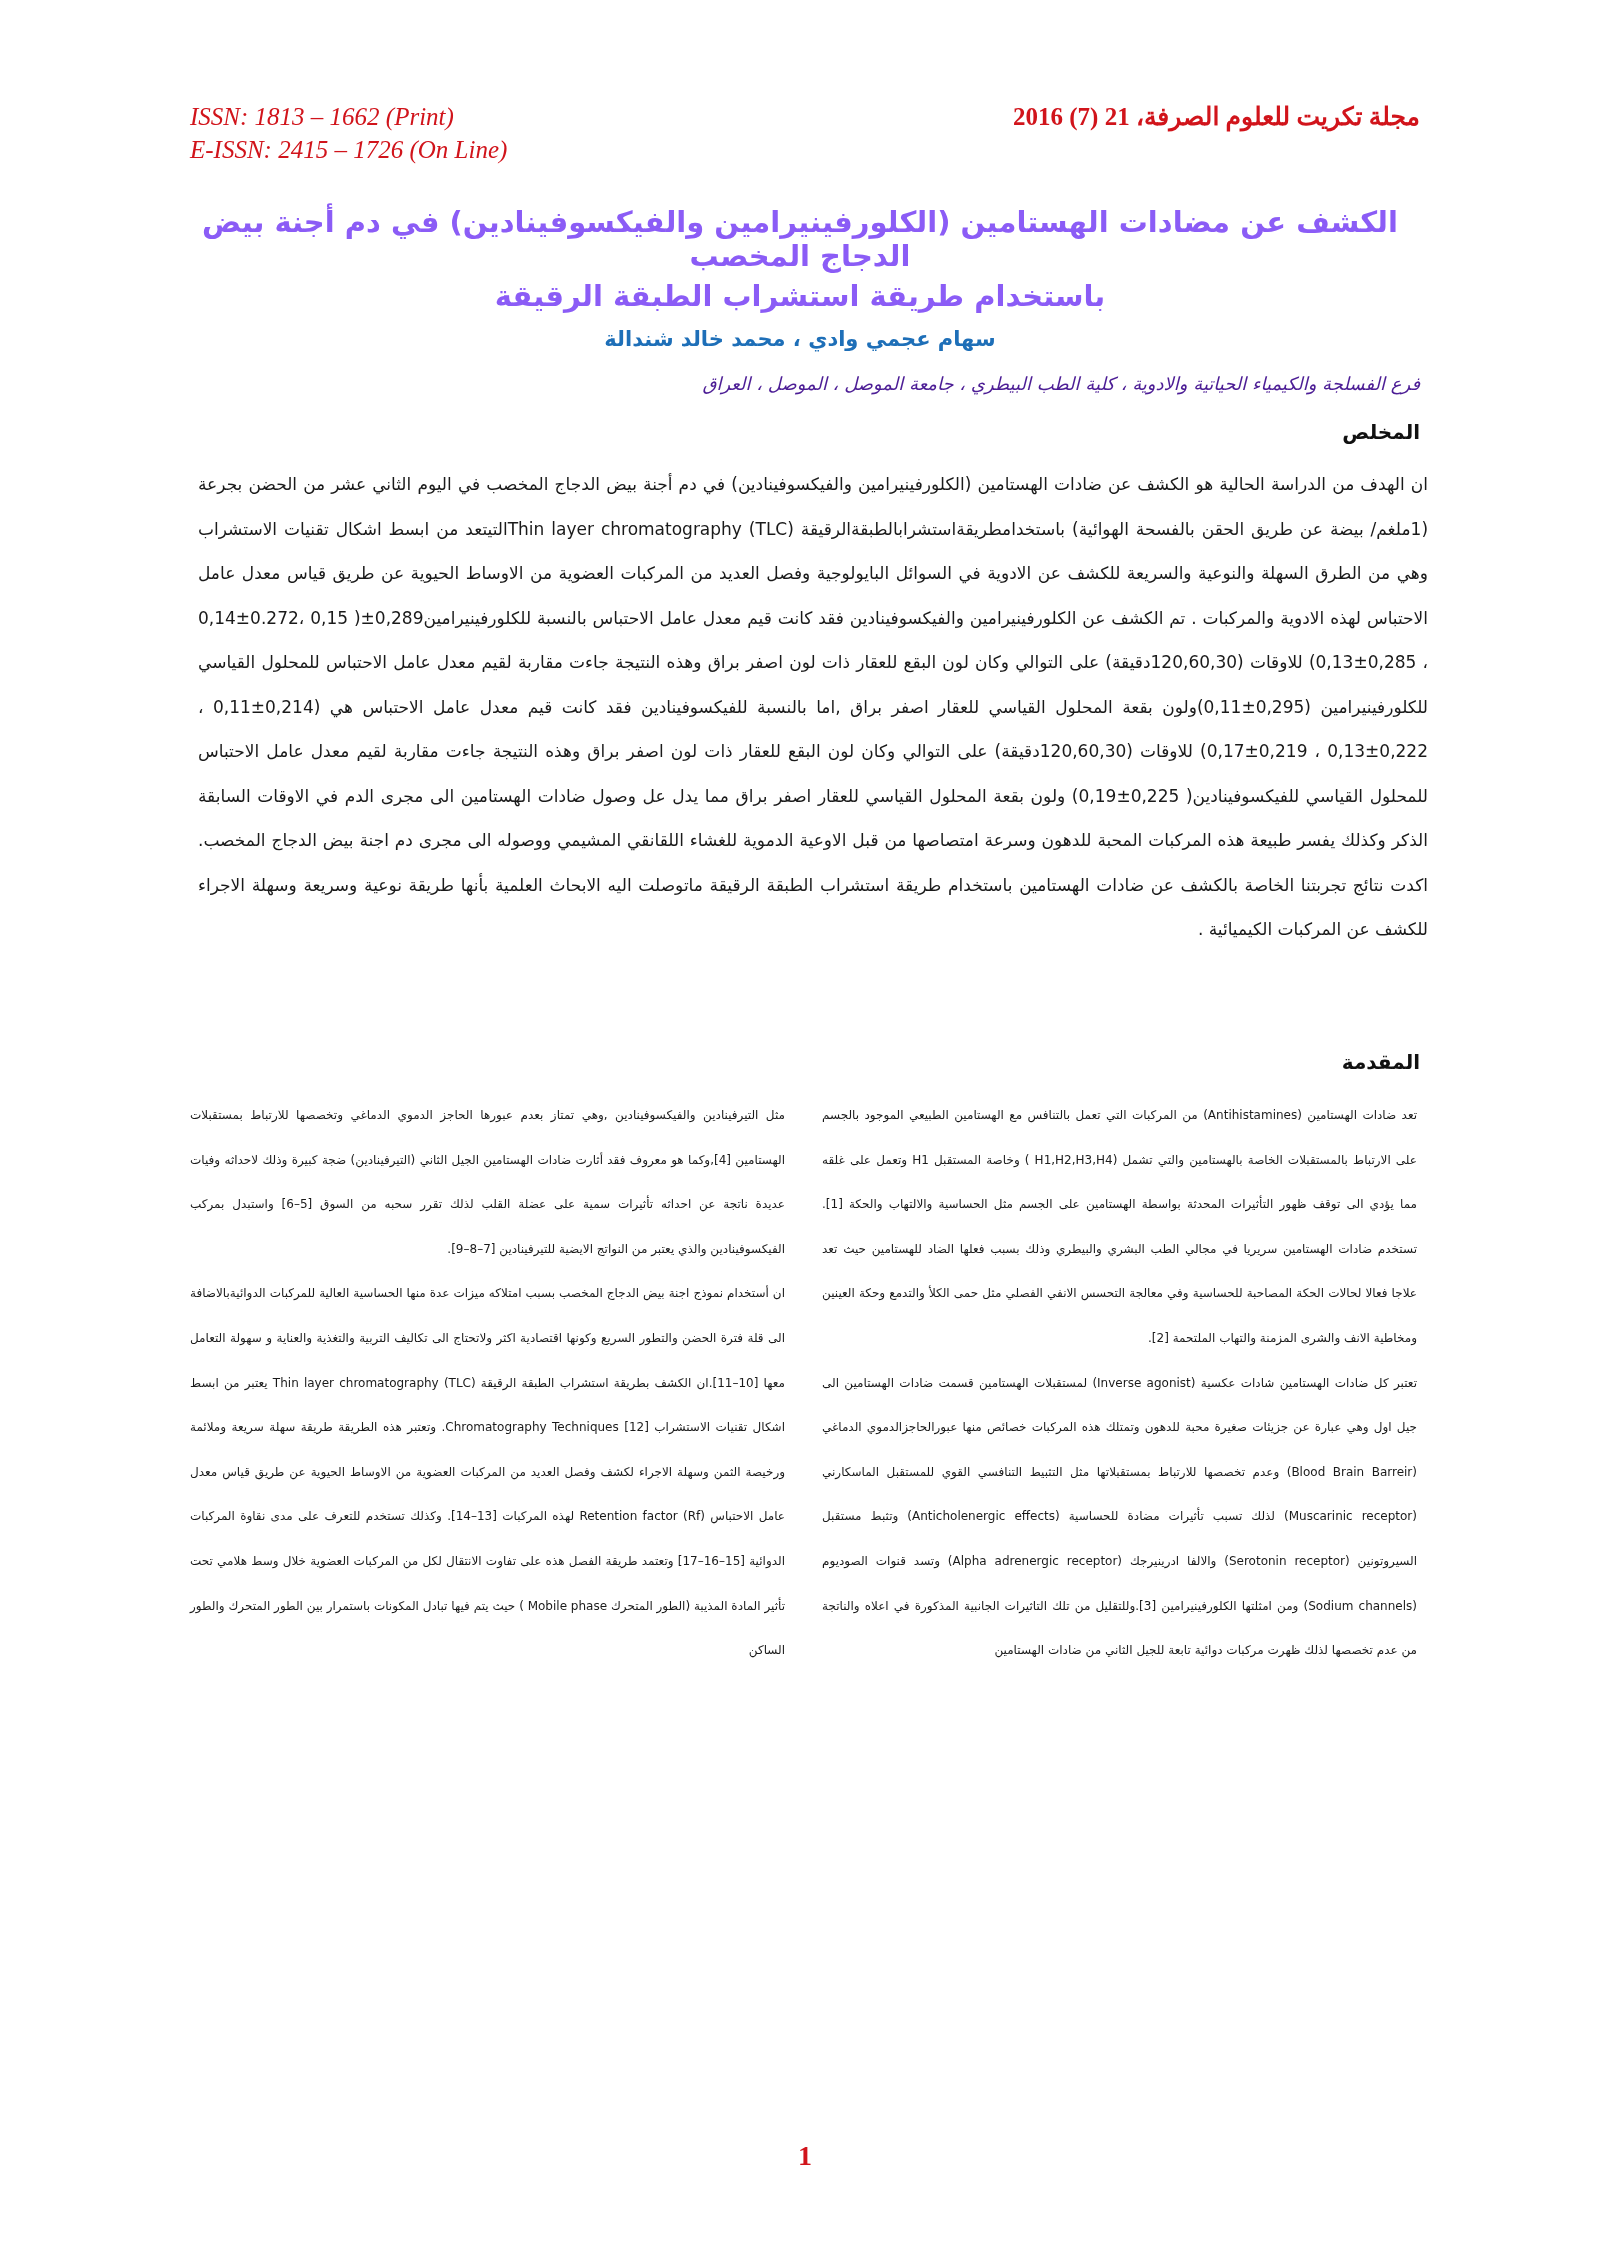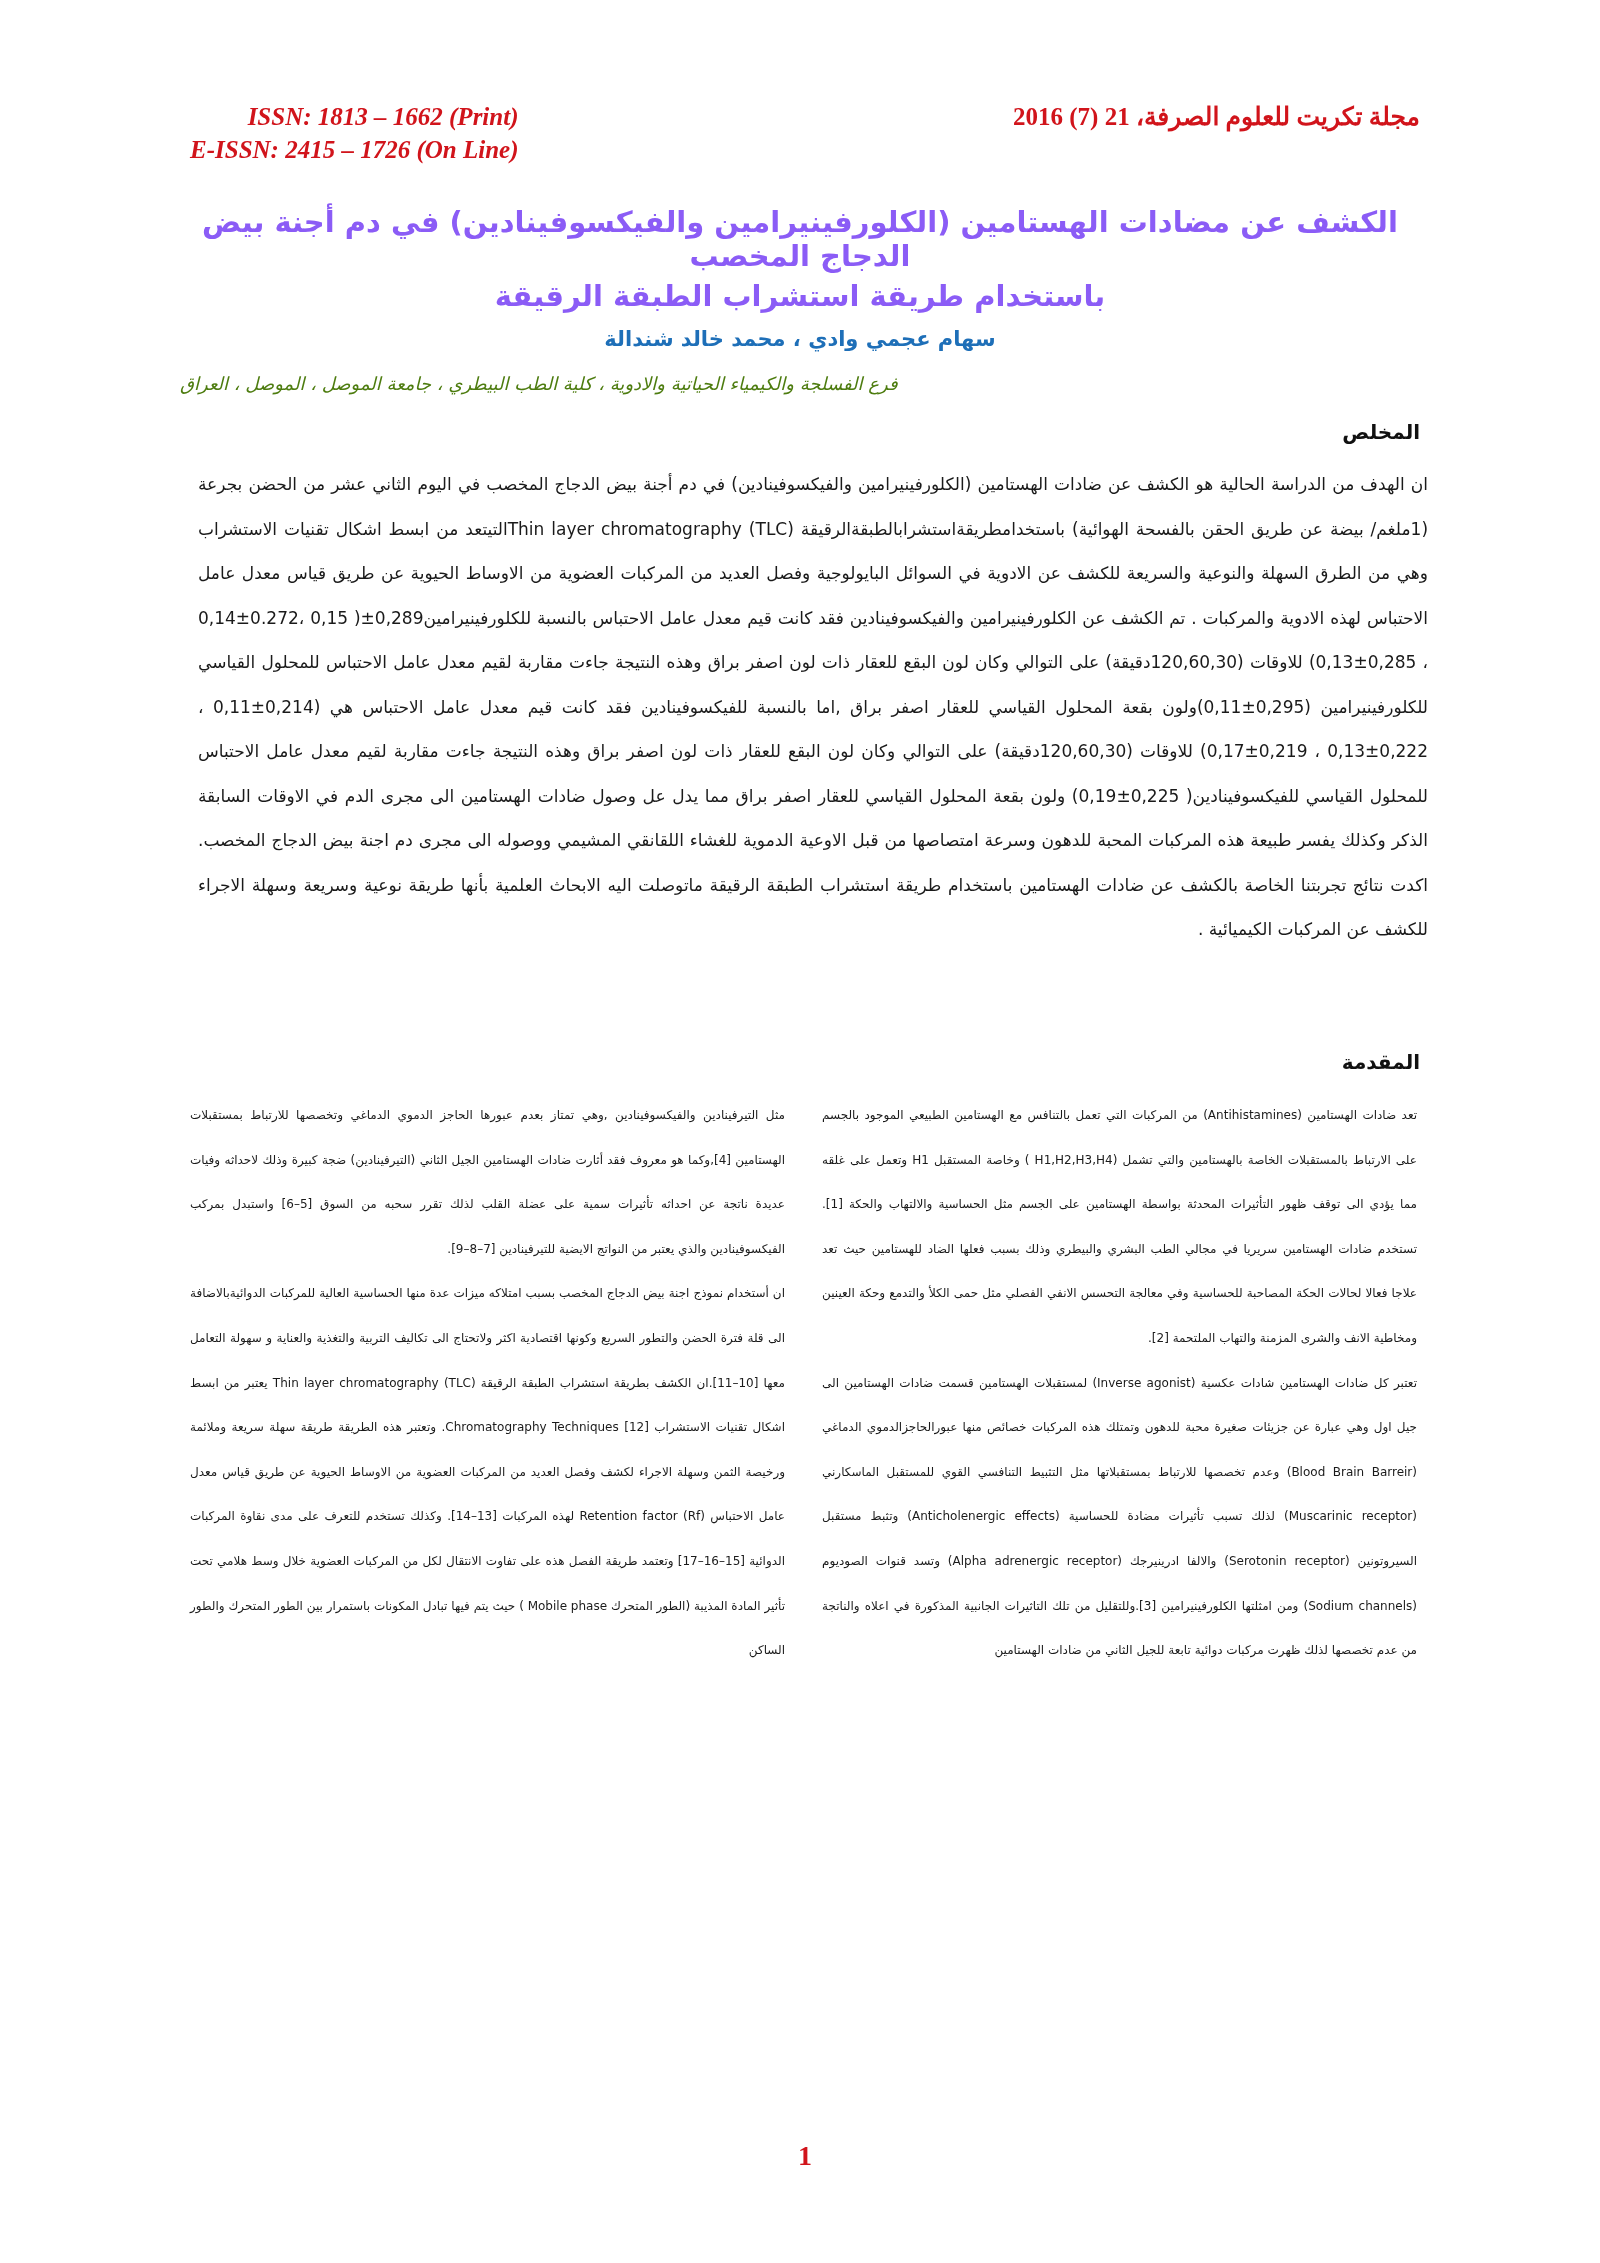--- a/index.html
+++ b/index.html
@@ -1,23 +1,23 @@
 <!DOCTYPE html>
 <html><head>
 <meta charset="utf-8">
 <style>
   html, body { margin: 0; padding: 0; background: #ffffff; }
   body { width: 1600px; height: 2263px; position: relative; overflow: hidden; font-family: "DejaVu Sans", sans-serif; color: #111; }
-  .hdr-left { position: absolute; left: 190px; top: 100px; font-family: "Liberation Serif", serif; font-style: italic; font-weight: bold; color: #d1141b; font-size: 25px; line-height: 33px; direction: ltr; text-align: right; }
+  .hdr-left { position: absolute; left: 190px; top: 100px; font-family: "Liberation Serif", serif; font-style: italic; font-weight: normal; color: #d1141b; font-size: 25px; line-height: 33px; direction: ltr; }
   .hdr-right { position: absolute; right: 180px; top: 100px; font-family: "Liberation Serif", serif; font-weight: bold; color: #d1141b; font-size: 25px; line-height: 33px; direction: rtl; }
   .title { position: absolute; left: 180px; width: 1240px; text-align: center; direction: rtl; font-family: "DejaVu Sans", sans-serif; font-weight: bold; color: #8b5cf6; font-size: 29px; }
   .title.t1 { top: 205px; }
   .title.t2 { top: 279px; }
   .authors { position: absolute; left: 180px; width: 1240px; top: 327px; text-align: center; direction: rtl; font-weight: bold; color: #1e6fb8; font-size: 21px; }
-  .affil { position: absolute; left: 180px; width: 1240px; top: 373px; text-align: left; direction: rtl; font-style: italic; color: #4d7c0f; font-size: 18px; }
+  .affil { position: absolute; left: 180px; width: 1240px; top: 373px; text-align: right; direction: rtl; font-style: italic; color: #4c1d95; font-size: 18px; }
   .sec-head { position: absolute; right: 180px; direction: rtl; font-weight: bold; font-size: 20px; color: #111; margin-left: 38px; }
   .abstract { position: absolute; left: 198px; width: 1230px; top: 462px; direction: rtl; text-align: justify; text-align-last: right; font-size: 17px; line-height: 44.5px; color: #1a1a1a; }
   .col { position: absolute; width: 595px; top: 1093px; direction: rtl; text-align: justify; font-size: 12px; line-height: 44.6px; color: #1a1a1a; }
   .col.right { left: 822px; }
   .col.left { left: 190px; }
   .col p { margin: 0; }
   .page-num { position: absolute; left: 790px; top: 2140px; width: 30px; text-align: center; font-family: "Liberation Serif", serif; font-weight: bold; color: #d1141b; font-size: 28px; }
 </style>
 </head>
 <body>

